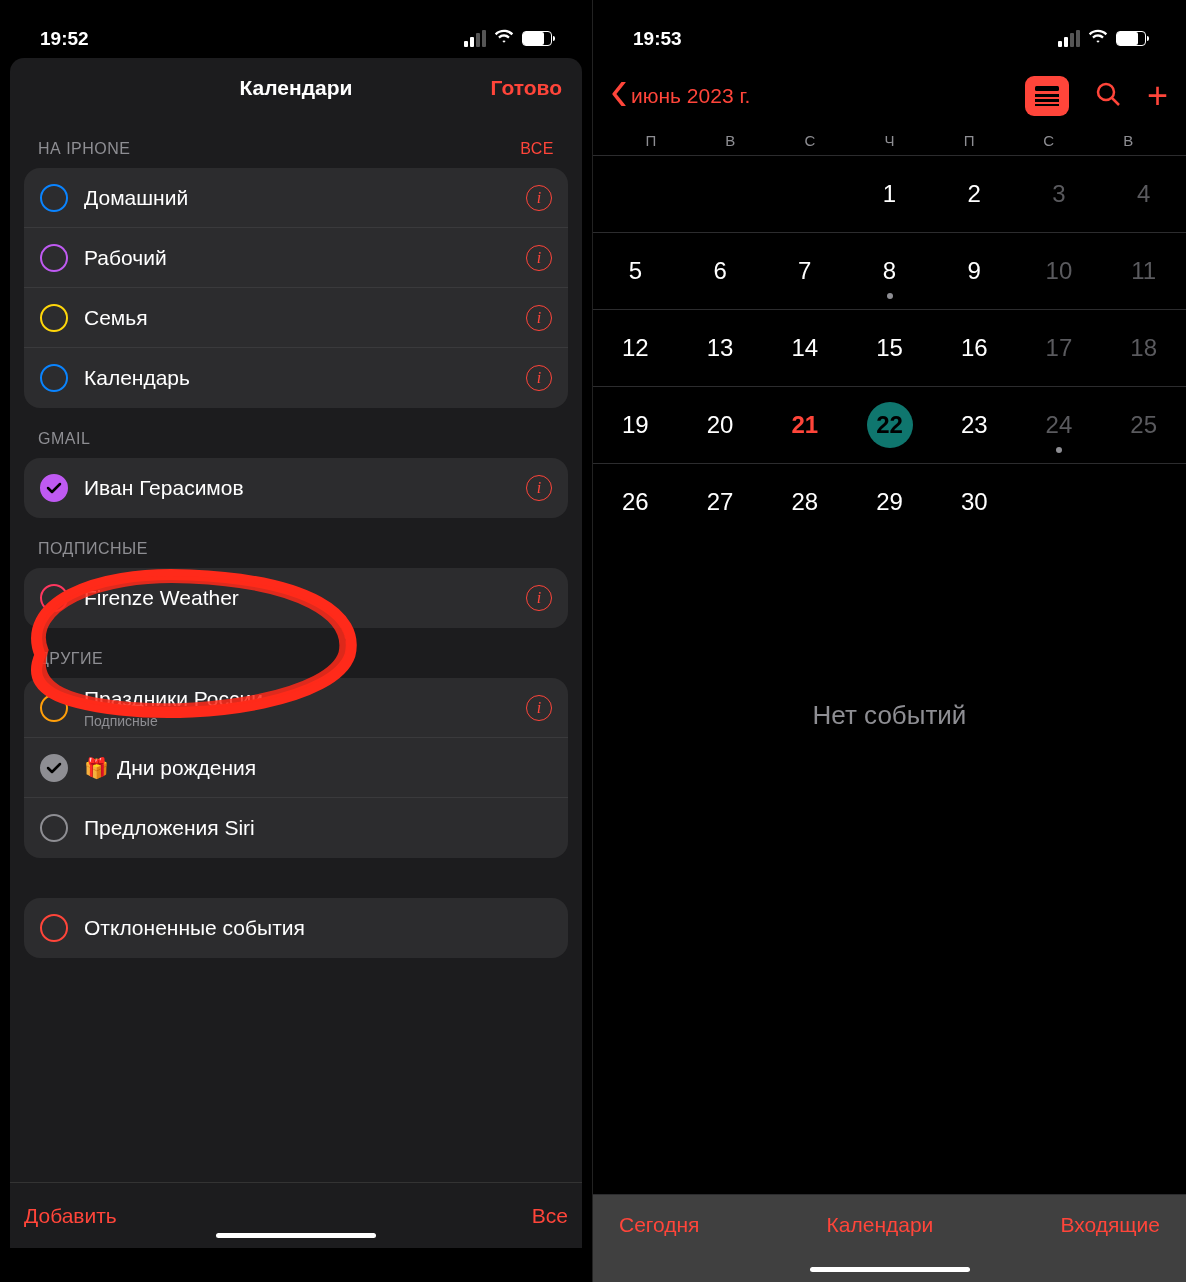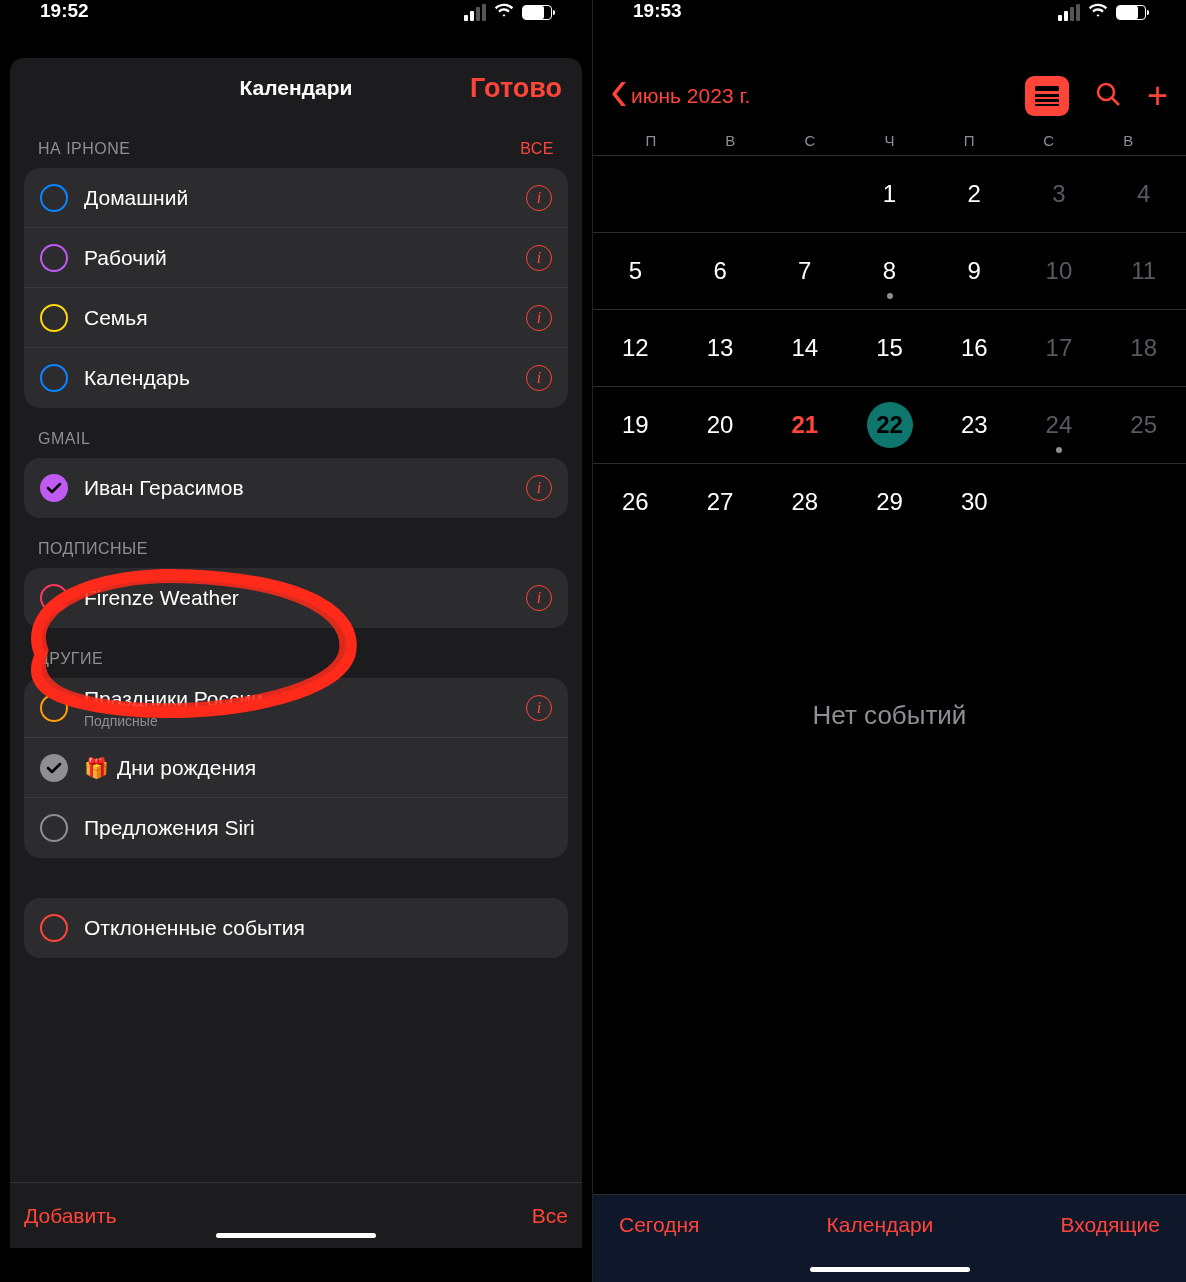--- a/index.html
+++ b/index.html
@@ -1,36 +1,36 @@
 <!DOCTYPE html>
 <html><head>
 <meta charset="utf-8">
 <style>
   * { margin: 0; padding: 0; box-sizing: border-box; font-family: -apple-system, 'SF Pro Text', 'Helvetica Neue', Arial, sans-serif; }
   body { background: #000; width: 1186px; height: 1282px; display: flex; }
   .phone { width: 593px; height: 1282px; background: #000; position: relative; overflow: hidden; }
   .phone.left { border-right: 1px solid #222; }
 
   
-  .status-bar { height: 50px; display: flex; align-items: flex-start; justify-content: space-between; padding: 0 40px; color: #fff; }
+  .status-bar { height: 50px; display: flex; align-items: flex-end; justify-content: space-between; padding: 0 40px; color: #fff; }
   .status-time { font-size: 19px; font-weight: 600; }
   .status-icons { display: flex; align-items: center; gap: 8px; }
   .sig { display: flex; align-items: flex-end; gap: 2px; }
   .sig span { width: 4px; background: #fff; border-radius: 1px; }
   .sig span.dim { background: #555; }
   .wifi-icon svg { width:20px; height:20px; fill:#fff; }
   .batt { width: 30px; height: 15px; border: 1.5px solid #fff; border-radius: 4px; position: relative; }
   .batt::after { content:''; position:absolute; right:-4px; top:4px; width:2px; height:5px; background:#fff; border-radius:0 2px 2px 0; }
   .batt .fill { background:#fff; height:100%; width:75%; border-radius:2px; }
 
   
   .modal { background:#1c1c1e; margin:8px 10px 0 10px; border-radius:14px 14px 0 0; height:1190px; overflow:hidden; position:relative; }
   .modal-header { height:60px; display:flex; align-items:center; justify-content:center; position:relative; }
   .modal-title { color:#fff; font-size:21px; font-weight:600; }
-  .done-btn { position:absolute; right:20px; color:#ff453a; font-size:27px; font-weight:600; }
+  .done-btn { position:absolute; right:20px; color:#ff453a; font-size:21px; font-weight:600; }
 
   .section-header { display:flex; justify-content:space-between; padding:22px 28px 10px 28px; color:#8e8e93; font-size:16px; text-transform:uppercase; letter-spacing:0.5px; }
   .section-header .all { color:#ff453a; font-size:16px; }
 
   .cal-group { background:#2c2c2e; border-radius:16px; margin:0 14px; overflow:hidden; }
   .cal-row { display:flex; align-items:center; height:60px; padding:0 16px; border-bottom:0.5px solid #3a3a3c; position:relative; }
   .cal-row:last-child { border-bottom:none; }
   .cal-check { width:28px; height:28px; border-radius:50%; border:2.5px solid; flex-shrink:0; display:flex; align-items:center; justify-content:center; }
   .cal-check.filled { background: var(--c); border-color: var(--c); }
   .cal-check.filled svg { width:16px; height:16px; fill:#000; }
@@ -68,21 +68,21 @@
   .cal-day { flex:1; display:flex; flex-direction:column; align-items:center; justify-content:center; position:relative; }
   .day-num { color:#fff; font-size:24px; font-weight:400; width:46px; height:46px; display:flex; align-items:center; justify-content:center; border-radius:50%; }
   .day-num.weekend { color:#5a5a5e; }
   .day-num.red { color:#ff453a; font-weight:600; }
   .day-num.selected { background:#0f766e; color:#000; font-weight:600; }
   .day-dot { width:6px; height:6px; background:#8e8e93; border-radius:50%; position:absolute; bottom:10px; }
 
   .events-area { flex:1; display:flex; align-items:center; justify-content:center; }
   .no-events { color:#8e8e93; font-size:26px; margin-top:160px; }
 
-  .tab-bar { position:absolute; bottom:0; left:0; right:0; height:88px; display:flex; align-items:flex-start; justify-content:space-between; padding:18px 26px 0 26px; border-top:0.5px solid #2c2c2e; background:#0f172a; }
+  .tab-bar { position:absolute; bottom:0; left:0; right:0; height:88px; display:flex; align-items:flex-start; justify-content:space-between; padding:18px 26px 0 26px; border-top:0.5px solid #2c2c2e; background:#404040; }
   .tab-btn { color:#ff453a; font-size:21px; }
   .right-home { position:absolute; bottom:10px; left:50%; transform:translateX(-50%); width:160px; height:5px; background:#fff; border-radius:3px; }
 
 </style>
 </head>
 <body>
 
 <div class="phone left">
   <div class="status-bar">
     <span class="status-time">19:52</span>

